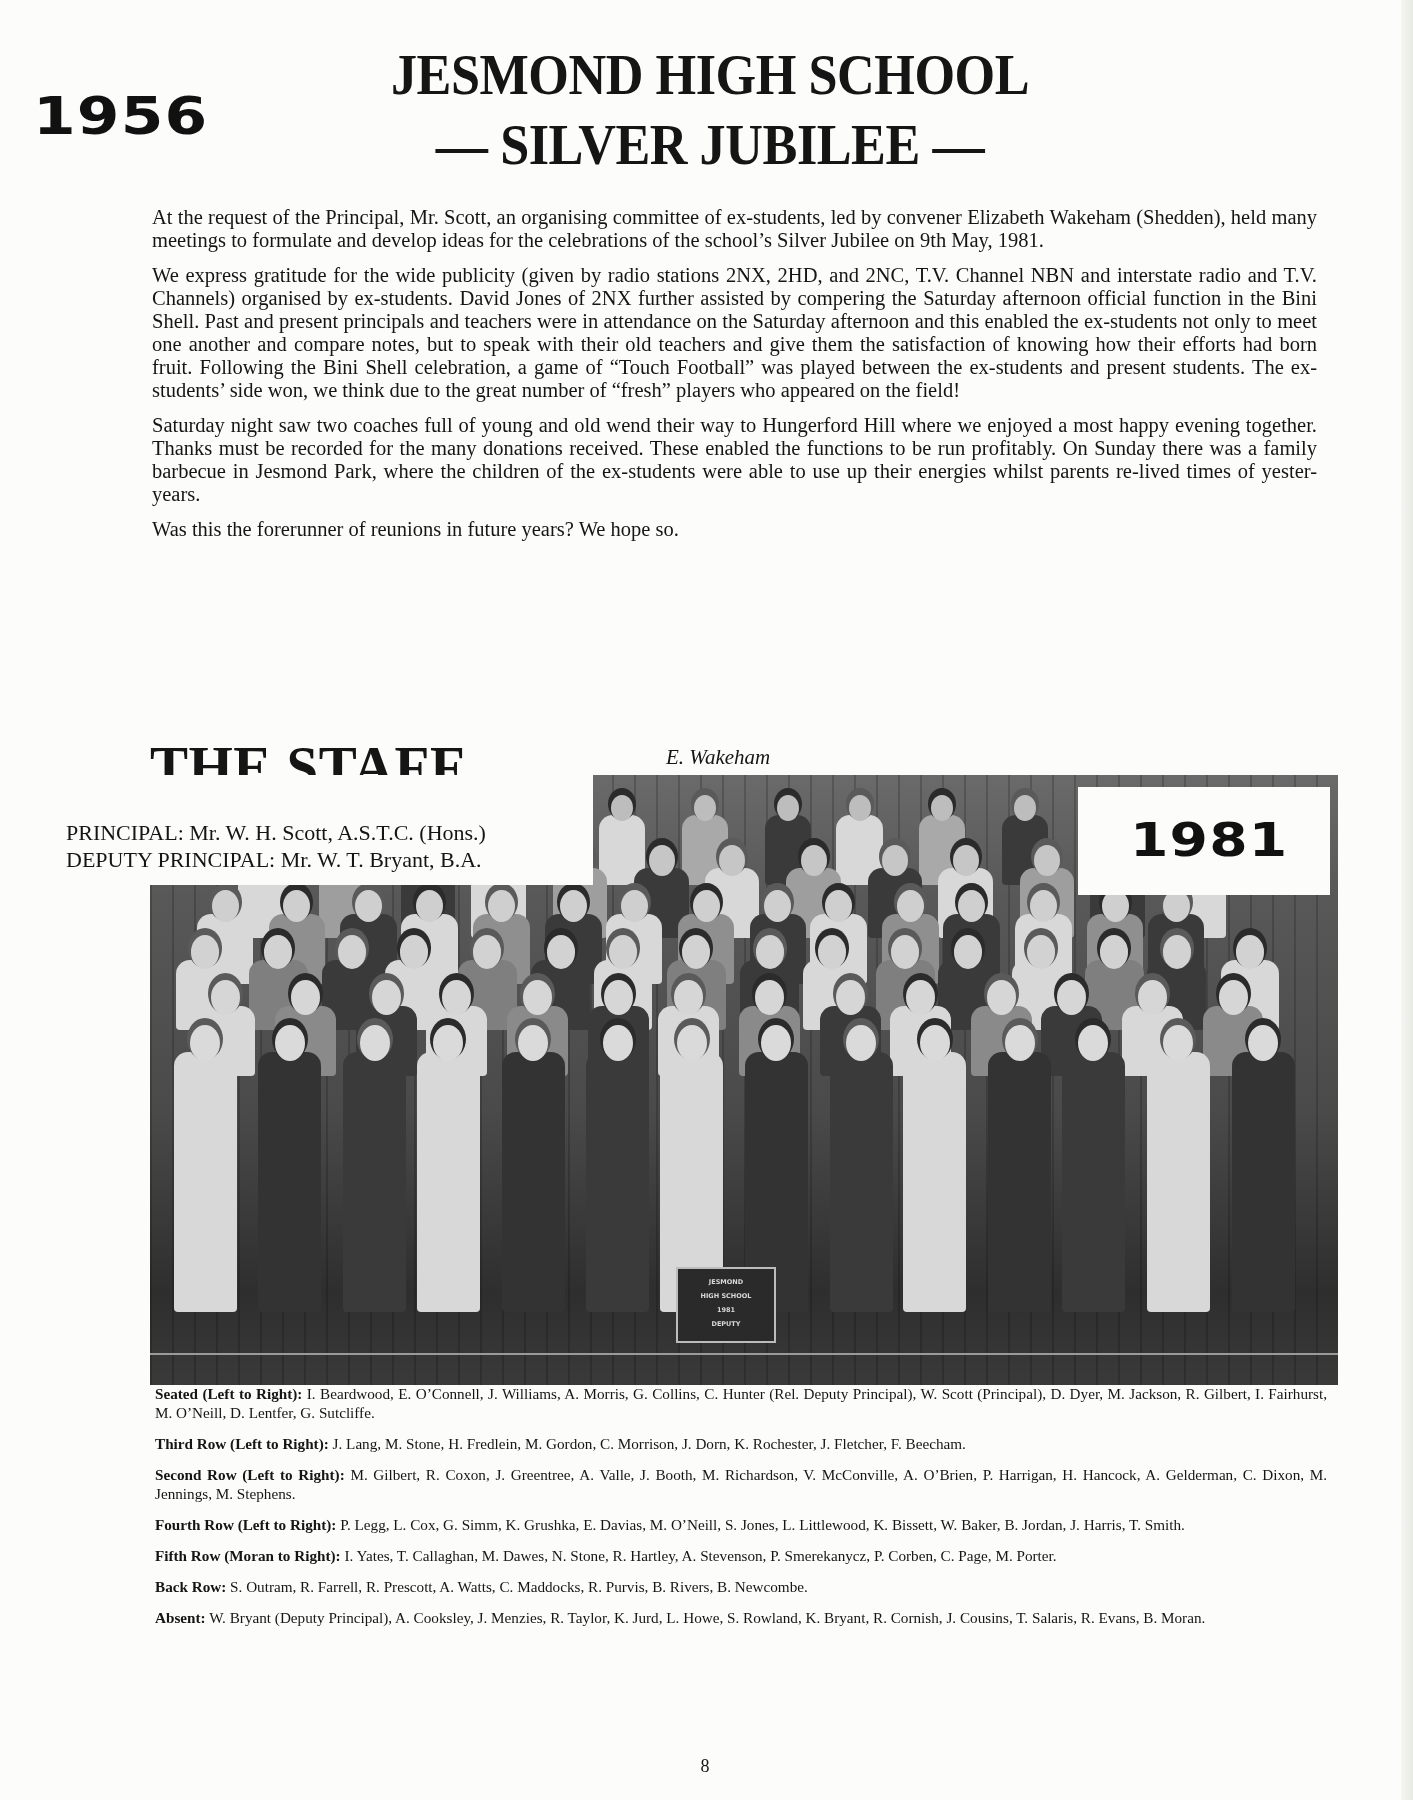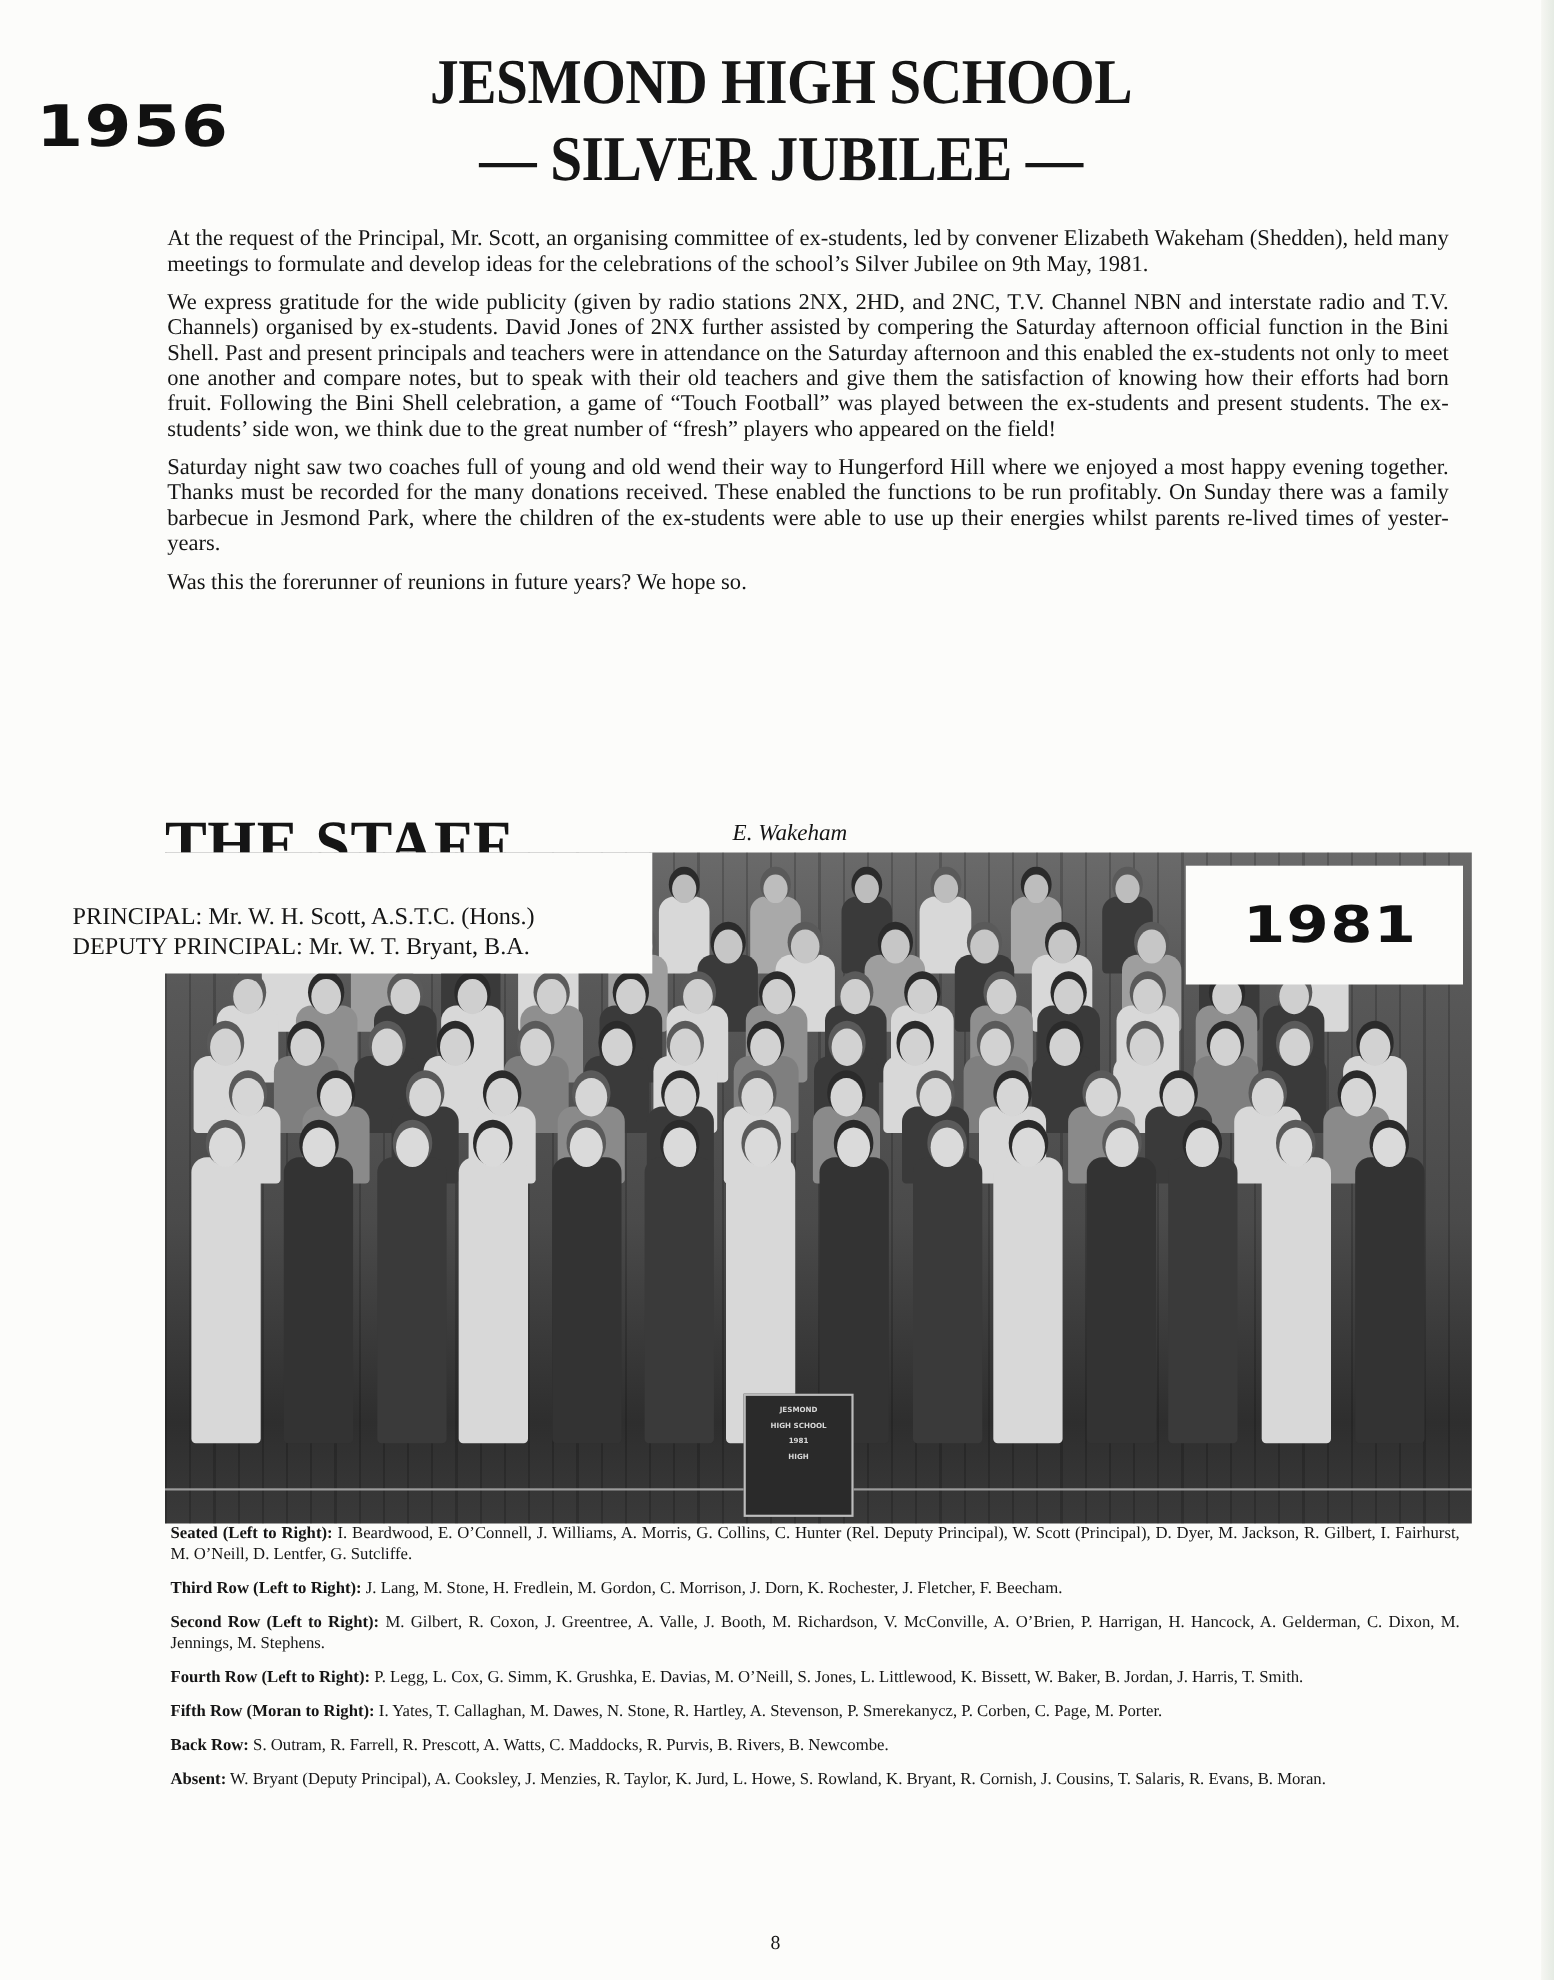--- a/index.html
+++ b/index.html
@@ -24,21 +24,21 @@
     left: 150px; top: 775px; width: 1188px; height: 610px;
     background:
       repeating-linear-gradient(90deg, rgba(0,0,0,0.18) 0 2px, rgba(0,0,0,0) 2px 22px),
       linear-gradient(180deg, #6a6a6a 0%, #585858 20%, #4a4a4a 55%, #2e2e2e 85%, #3a3a3a 100%);
     overflow: hidden;
   }
   .person { position: absolute; border-radius: 50%; background: #c9c9c9; }
   .body { position: absolute; border-radius: 14px 14px 4px 4px; }
   #floor-line { position: absolute; left: 0; right: 0; bottom: 30px; height: 2px; background: #9a9a9a; }
   #sign {
-    position: absolute; left: 526px; top: 492px; width: 100px; height: 112px;
+    position: absolute; left: 526px; top: 492px; width: 100px; height: 76px;
     background: #2a2a2a; border: 2px solid #bcbcbc; color: #d8d8d8;
     font-family: "DejaVu Sans", sans-serif; font-size: 6.5px; font-weight: bold;
     text-align: center; line-height: 14px; padding-top: 6px; box-sizing: border-box;
   }
   #label-box {
     left: 50px; top: 775px; width: 543px; height: 110px; background: #fcfcfa;
   }
   #principal-line { left: 66px; top: 820px; font-size: 22px; line-height: 26px; }
   #deputy-line { left: 66px; top: 847px; font-size: 22px; line-height: 26px; }
   #year-box { left: 1078px; top: 787px; width: 252px; height: 108px; background: #fcfcfa; }
@@ -235,21 +235,21 @@
       <div class="body" style="left: 996.731px; top: 277px; width: 63px; height: 260px; background: rgb(216, 216, 216);"></div>
       <div class="person" style="left: 1013.23px; top: 250px; width: 30px; height: 36px; background: rgb(218, 218, 218); box-shadow: rgb(90, 90, 90) 0px -4px 0px 3px;"></div>
       <div class="body" style="left: 1081.5px; top: 277px; width: 63px; height: 260px; background: rgb(51, 51, 51);"></div>
       <div class="person" style="left: 1098px; top: 250px; width: 30px; height: 36px; background: rgb(218, 218, 218); box-shadow: rgb(43, 43, 43) 0px -4px 0px 3px;"></div>
     </div>
   <div id="floor-line"></div>
   <div id="sign">
     <div>JESMOND</div>
     <div>HIGH SCHOOL</div>
     <div>1981</div>
-    <div>HIGH</div>
+    <div>DEPUTY</div>
   </div>
 </div>
 
 <div id="label-box" class="abs"></div>
 <div id="principal-line" class="abs">PRINCIPAL: Mr. W. H. Scott, A.S.T.C. (Hons.)</div>
 <div id="deputy-line" class="abs">DEPUTY PRINCIPAL: Mr. W. T. Bryant, B.A.</div>
 
 <div id="year-box" class="abs"></div>
 <div id="year-1981" class="abs year-tag">1981</div>
 

